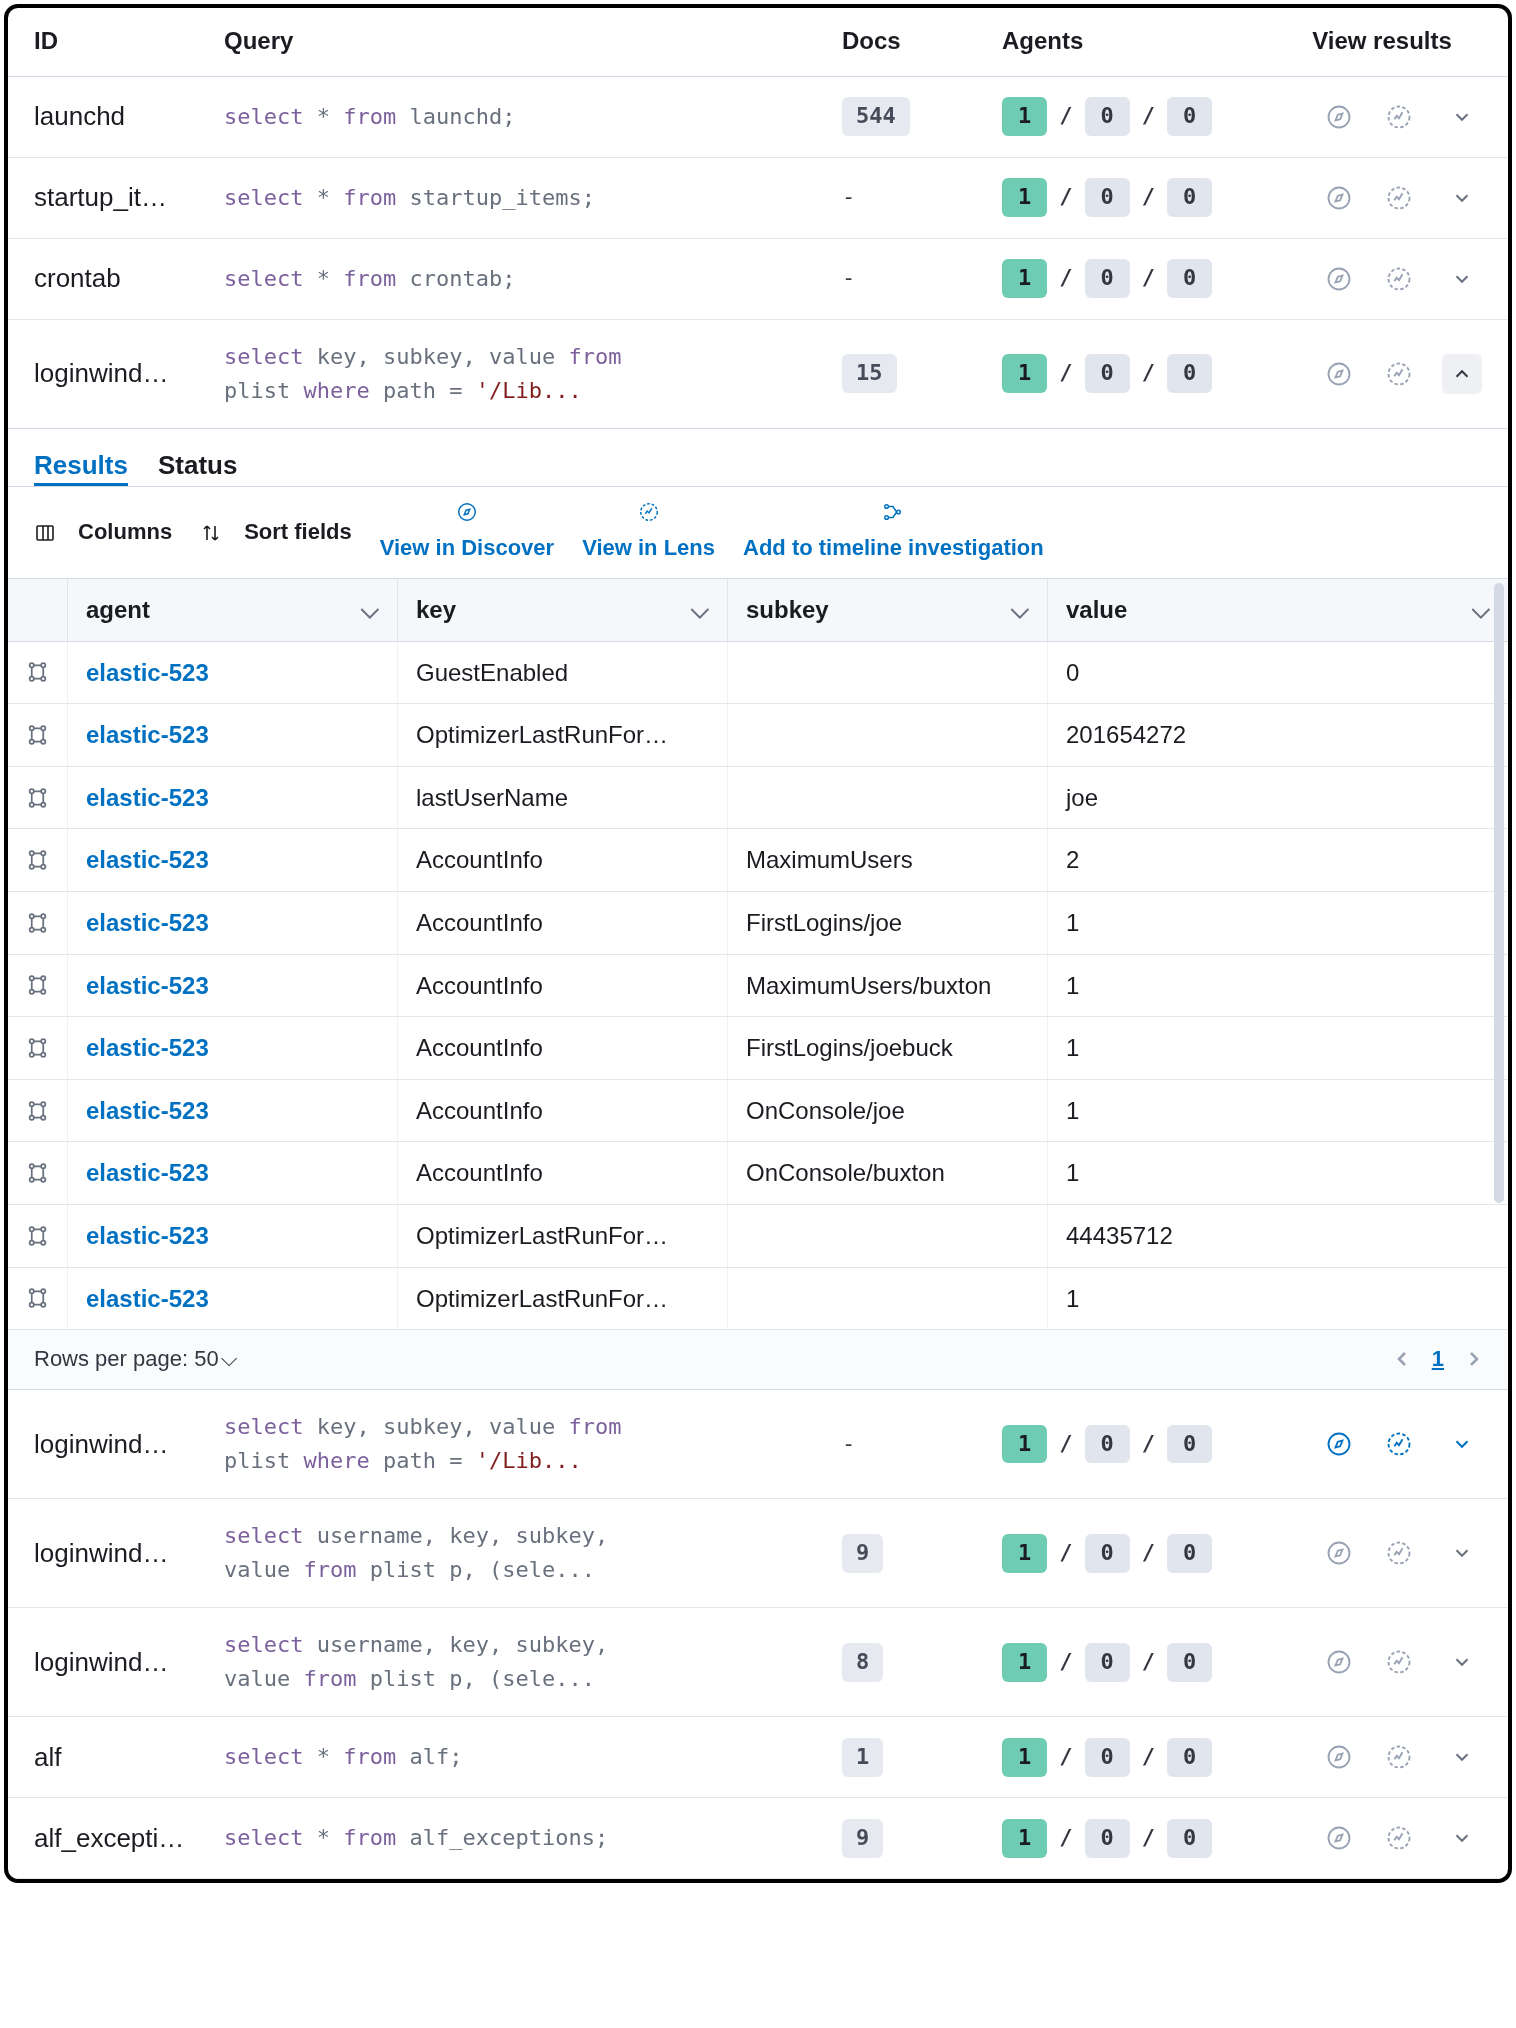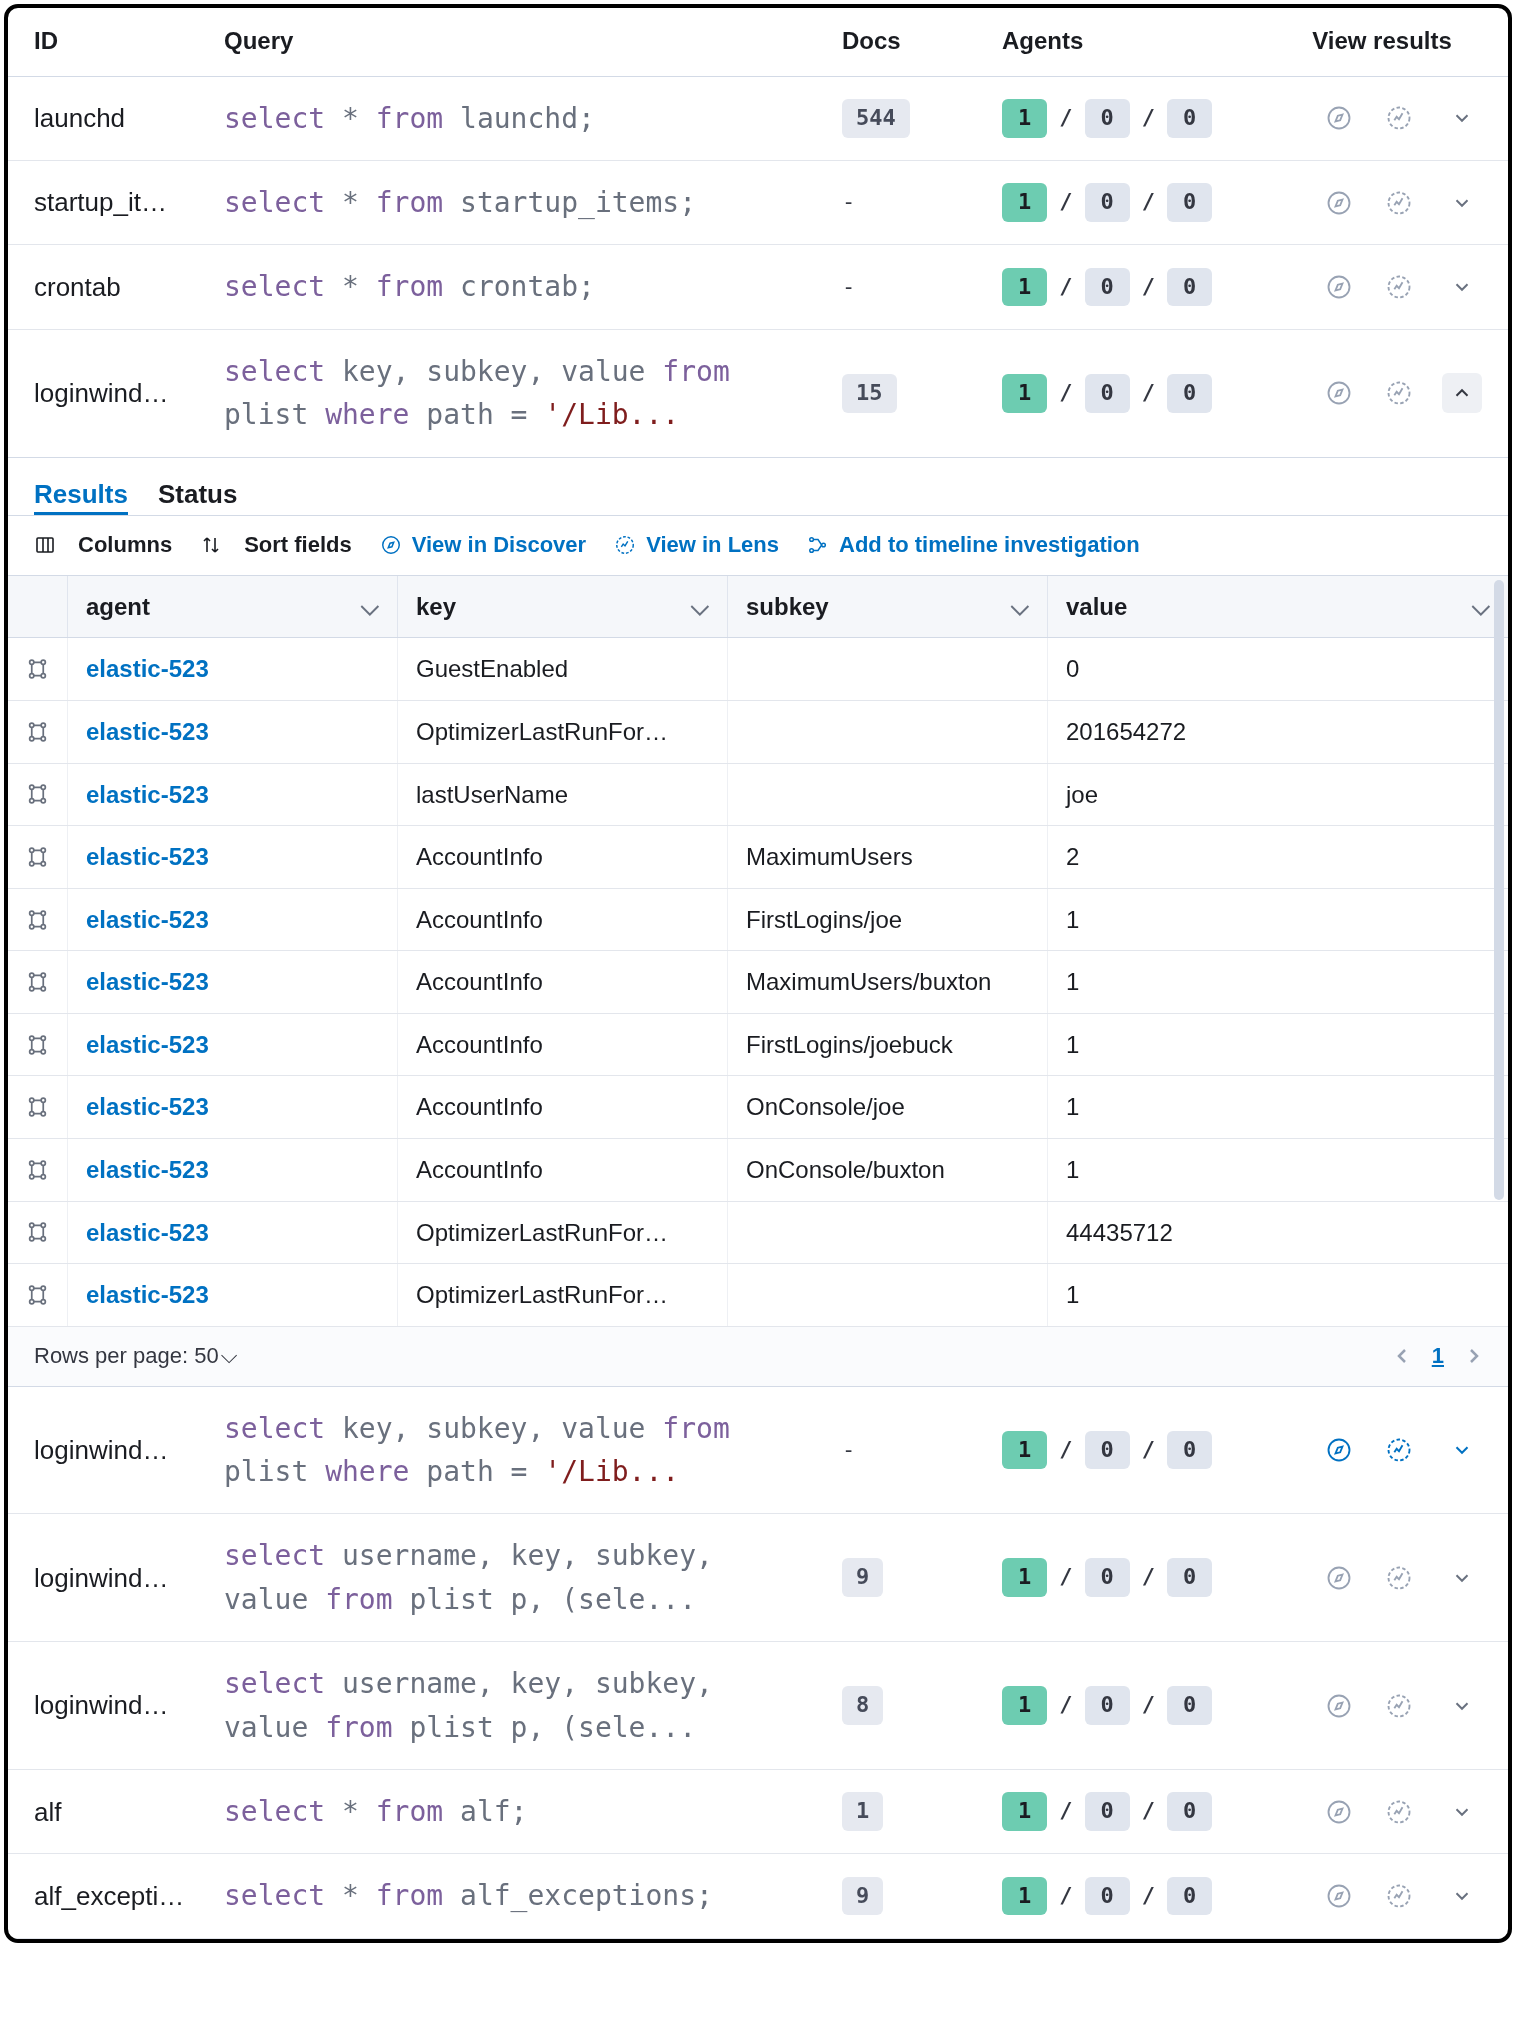--- a/index.html
+++ b/index.html
@@ -19,21 +19,21 @@
   .col-id { width: 190px; }
   .col-query { flex:1; }
   .col-docs { width: 160px; }
   .col-agents { width: 280px; }
   .col-view { width: 200px; text-align:center; }
 
   
   .qrow { display:flex; align-items:center; padding: 20px 26px; border-bottom:1px solid #e3e6ec; }
   .qrow.expanded { border-bottom:1px solid #d3dae6; background:#fff; }
   .qid { width:190px; font-size:26px; color:#1a1c21; white-space:nowrap; overflow:hidden; text-overflow:ellipsis; }
-  .qsql { flex:1; font-family: "SFMono-Regular", Menlo, Consolas, monospace; font-size:28px; color:#69707d; white-space:pre-wrap; line-height:1.55; padding-right:12px;}
+  .qsql { flex:1; font-family: "SFMono-Regular", Menlo, Consolas, monospace; font-size:22px; color:#69707d; white-space:pre-wrap; line-height:1.55; padding-right:12px;}
   .kw { color:#7c609c; }
   .str { color:#7f1d1d; }
   .col-docs-v { width:160px; }
   .badge-num { display:inline-block; background:#e6e9f0; color:#464b5a; font-weight:700; padding:4px 14px; border-radius:6px; font-size:22px; font-family: "SFMono-Regular", Menlo, Consolas, monospace;}
   .dash { font-family: "SFMono-Regular", Menlo, Consolas, monospace; color:#343741;}
   .agents { width:280px; display:flex; align-items:center; gap:12px; font-family: "SFMono-Regular", Menlo, Consolas, monospace; font-size:22px; }
   .chip { display:inline-block; padding:4px 16px; border-radius:6px; font-weight:700; }
   .chip.green { background:#6dccb1; color:#1a1c21; }
   .chip.grey { background:#e0e5ee; color:#343741; }
   .slash { color:#343741; font-weight:700; }
@@ -45,21 +45,21 @@
   .chev-btn.active { color:#0071c2; }
 
   
   .tabs { display:flex; gap:30px; padding: 18px 26px 0 26px; border-bottom:1px solid #d3dae6; }
   .tab { font-weight:700; font-size:26px; color:#1a1c21; }
   .tab.active { color:#0071c2; border-bottom:3px solid #0071c2; }
 
   
   .toolbar { display:flex; align-items:center; gap:28px; padding: 14px 26px; border-bottom:1px solid #d3dae6; font-size:22px;}
   .tb-item { display:flex; align-items:center; gap:22px; color:#1a1c21; font-weight:600; }
-  .tb-link { display:flex; align-items:center; gap:10px; color:#0071c2; font-weight:600; }
+  .tb-link { display:flex; align-items:center; gap:10px; color:#0071c2; font-weight:600;flex-direction:column; }
   .tb-icon { width:22px; height:22px; display:flex; align-items:center; justify-content:center; }
 
   
   .grid-wrap { position:relative; }
   .ghdr { display:flex; background:#f5f7fa; border-bottom:1px solid #d3dae6; }
   .gh { padding:14px 18px; font-weight:700; font-size:24px; border-right:1px solid #e0e5ee; display:flex; align-items:center; justify-content:space-between;}
   .gh:last-child{border-right:none;}
   .gc-icon { width:60px; }
   .gc-agent { width:330px; }
   .gc-key { width:330px; }

